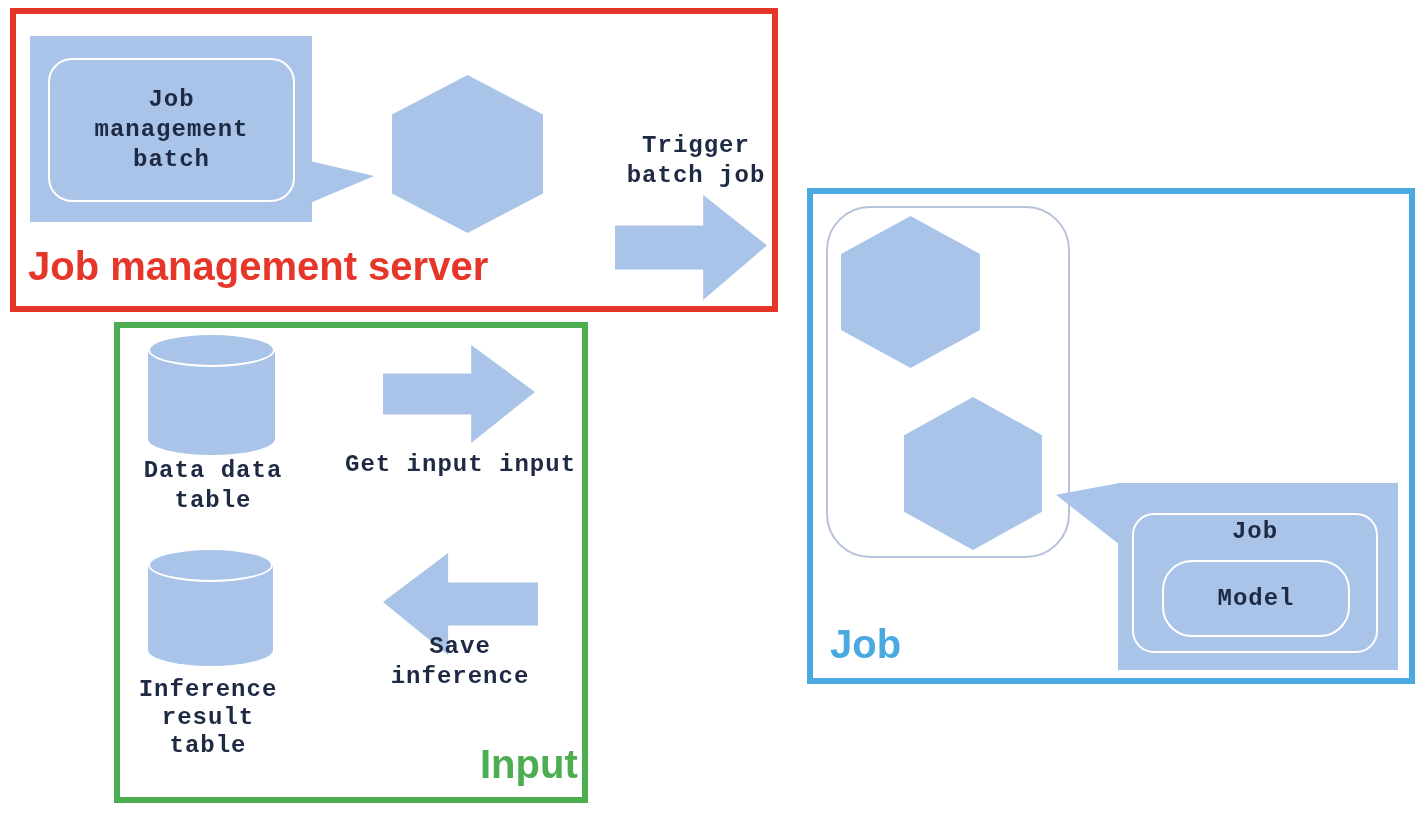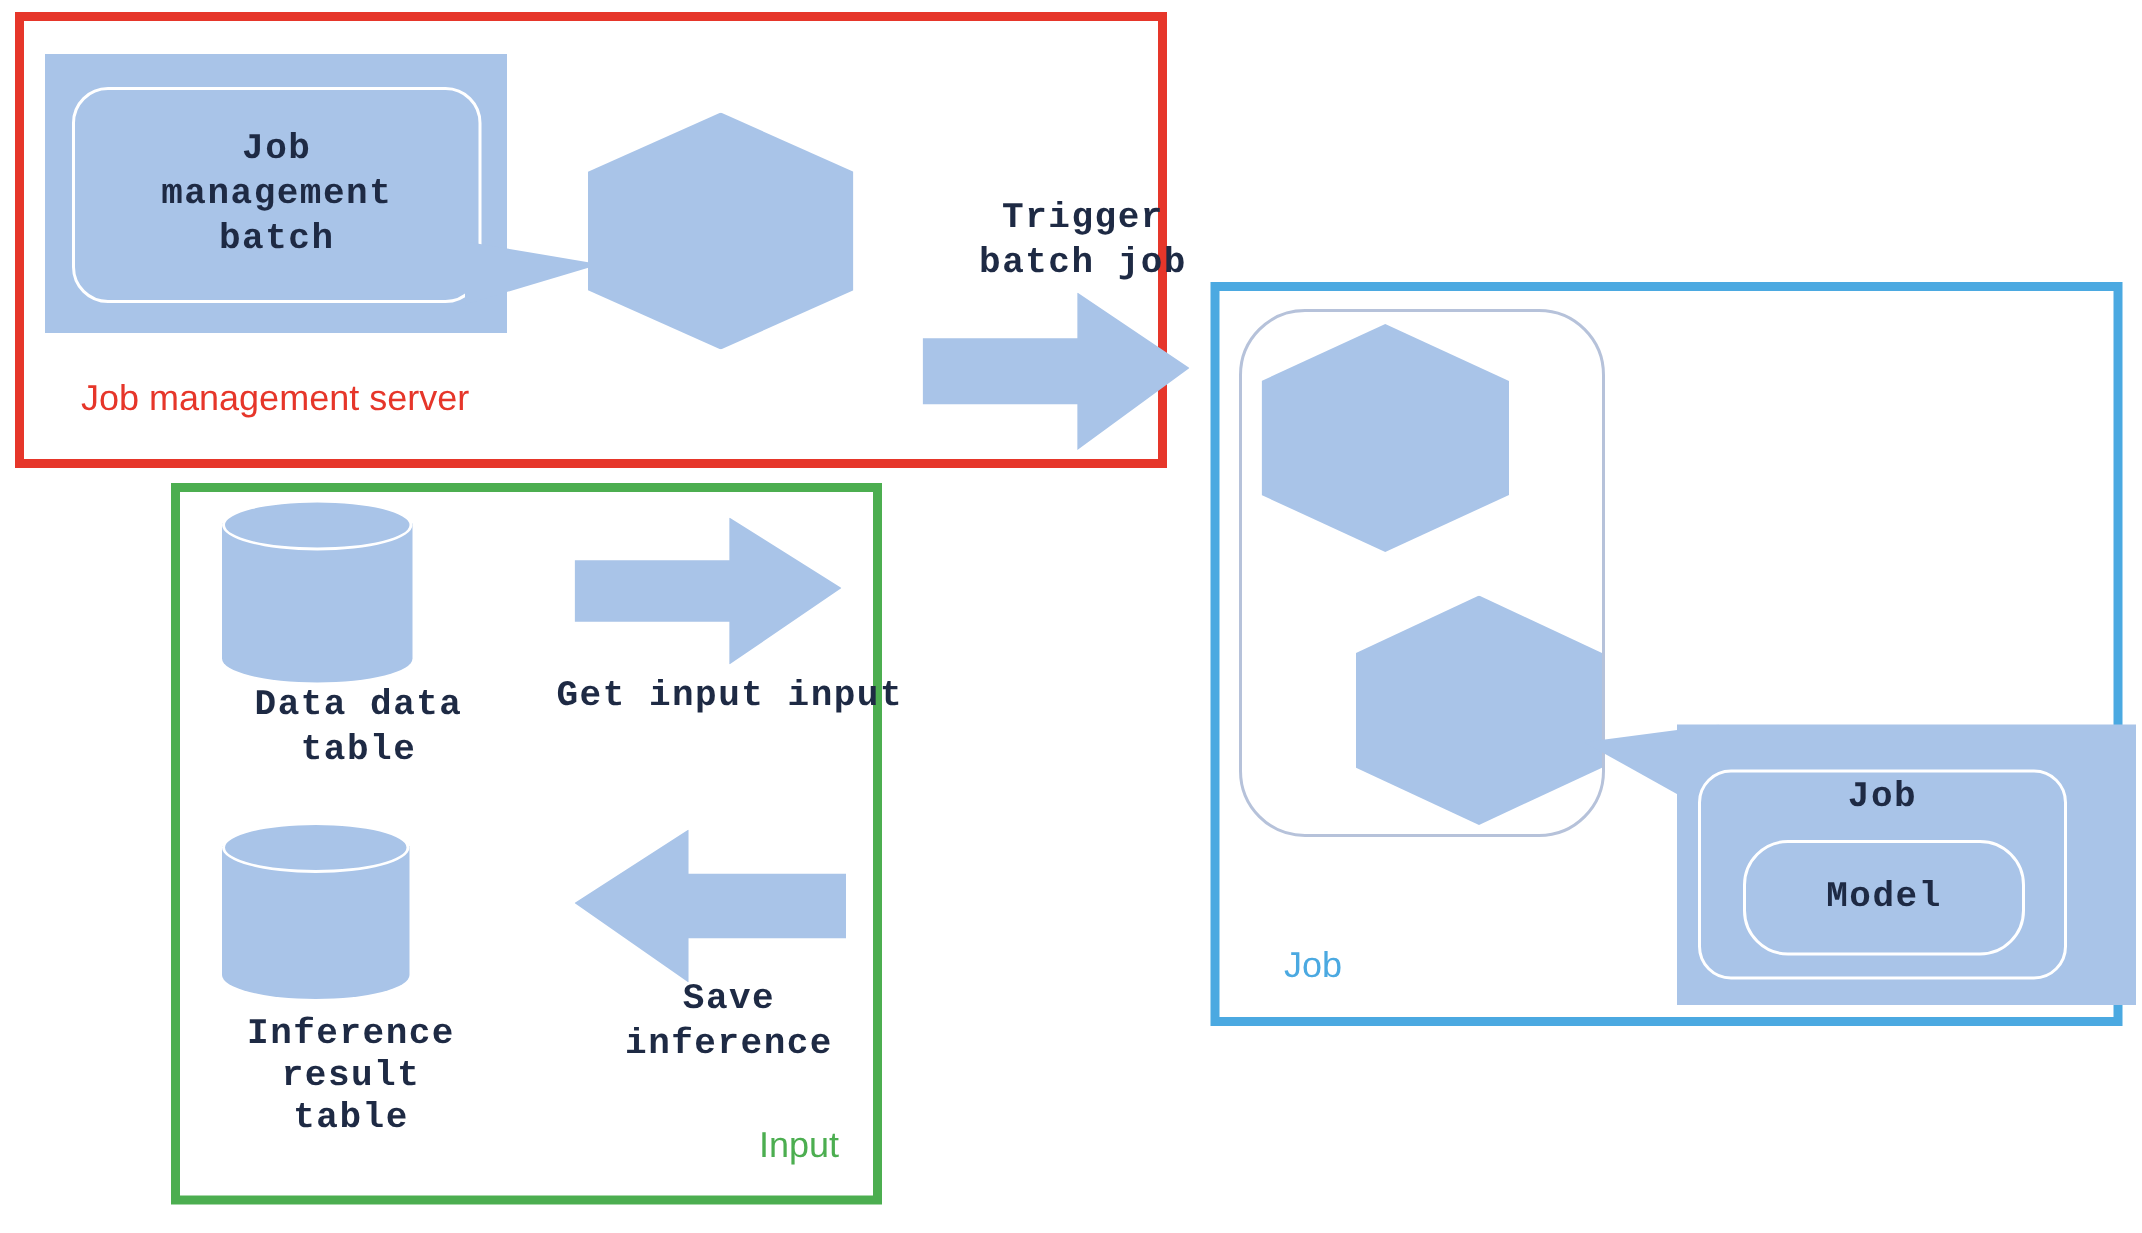--- a/index.html
+++ b/index.html
@@ -1,28 +1,28 @@
 <!DOCTYPE html>
 <html><head>
 <meta charset="utf-8">
 <style>
   html,body { margin:0; padding:0; background:#ffffff; }
   #canvas {
     position:relative; width:1428px; height:822px; background:#ffffff;
     font-family:"Liberation Sans", sans-serif; overflow:hidden;
   }
-  .abs { position:absolute;padding-left:26px; }
+  .abs { position:absolute; }
   .fill { background:#a9c4e8; }
   .mono {
     font-family:"Liberation Mono","DejaVu Sans Mono",monospace;
     font-weight:700; color:#1e2a44; font-size:24px; line-height:30px;
     letter-spacing:1px; text-align:center; white-space:nowrap;
   }
   .mono span { display:block; }
-  .group-label { font-weight:400; font-size:24px; line-height:48px; white-space:nowrap; }
+  .group-label { font-weight:700; font-size:40px; line-height:48px; white-space:nowrap; }
   .red-text   { color:#e6362a; }
   .green-text { color:#4cae50; }
   .blue-text  { color:#4ba9e1; }
 
   .frame { position:absolute; background:transparent; }
   .frame.red   { border:6px solid #e6362a; }
   .frame.green { border:6px solid #4cae50; }
   .frame.blue  { border:6px solid #4ba9e1; }
 
   .hex { clip-path:polygon(50% 0,100% 25%,100% 75%,50% 100%,0 75%,0 25%); }
@@ -94,21 +94,21 @@
     <div class="cyl-body"></div>
     <div class="cyl-top"></div>
   </div>
   <div class="abs mono" style="left:118px; top:676px; width:180px; line-height:28px;">
     <span>Inference</span>
     <span>result</span>
     <span>table</span>
   </div>
 
   <div class="abs fill arrow-left" style="left:383px; top:553px; width:155px; height:102px;"></div>
-  <div class="abs mono" style="left:375px; top:652px; width:170px;">
+  <div class="abs mono" style="left:375px; top:632px; width:170px;">
     <span>Save</span>
     <span>inference</span>
   </div>
 
   <div class="abs group-label green-text" style="left:480px; top:740px;">Input</div>
 
   <div class="frame blue" style="left:807px; top:188px; width:596px; height:484px;"></div>
 
   <div class="rounded-container" style="left:826px; top:206px; width:240px; height:348px;"></div>
   <div class="abs fill hex" style="left:841px; top:216px; width:139px; height:152px;"></div>

